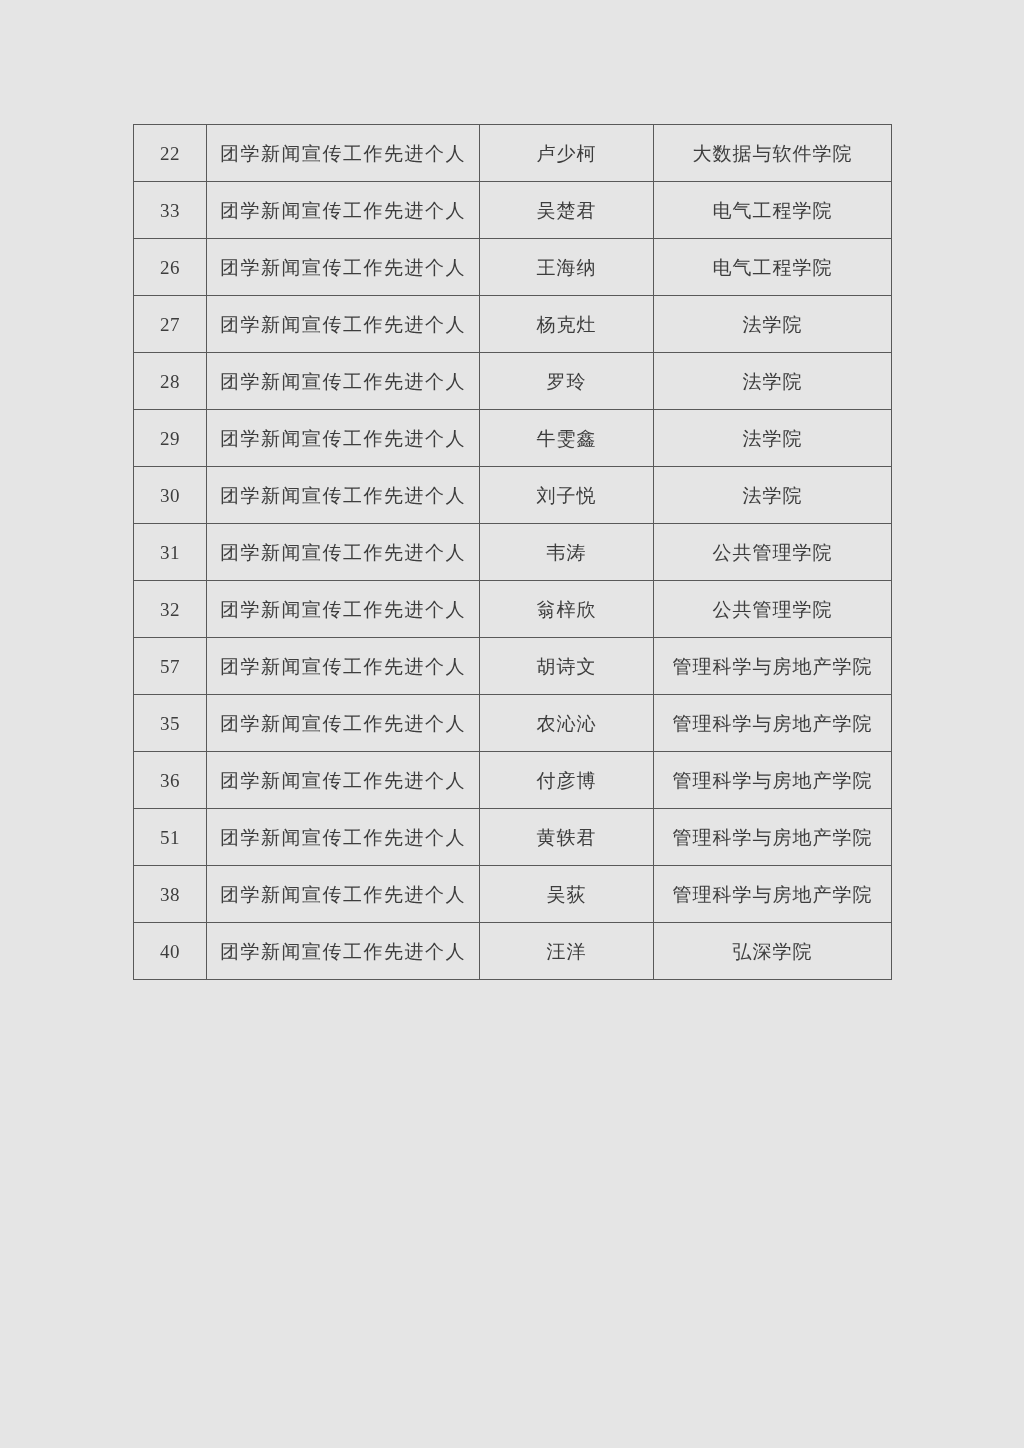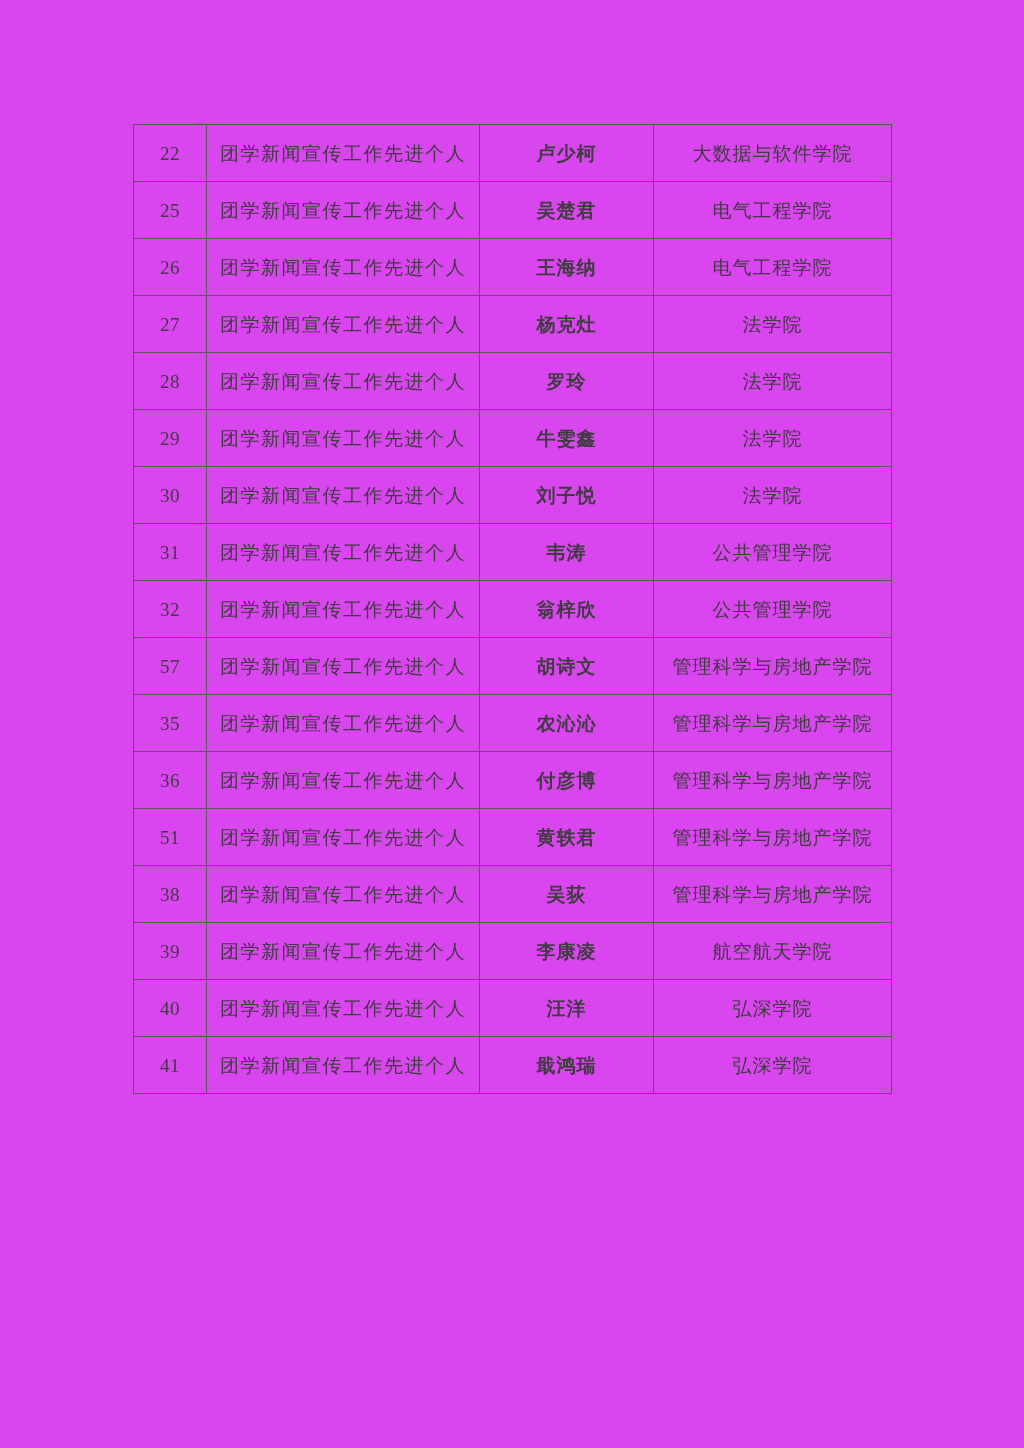--- a/index.html
+++ b/index.html
@@ -12,21 +12,21 @@
     background: #ffffff;
     position: relative;
     font-family: "Liberation Serif", "DejaVu Serif", serif;
   }
   .page {
     position: absolute;
     left: 0;
     top: 0;
     width: 1024px;
     height: 1448px;
-    background: #d946ef;
+    background: #e5e5e5;
   }
   table.awards-table {
     position: absolute;
     left: 133px;
     top: 124px;
     width: 758px;
     border-collapse: collapse;
     table-layout: fixed;
   }
   table.awards-table td {
@@ -44,21 +44,20 @@
   td.cell-number {
     font-size: 20px;
     letter-spacing: 0.5px;
   }
   td.cell-award {
     letter-spacing: 1.5px;
     margin-left: 32px;
   }
   td.cell-name {
     letter-spacing: 1px;
-    font-weight: bold;
   }
   td.cell-college {
     letter-spacing: 1px;
   }
 </style>
 </head>
 <body>
 
 <div class="page">
   <table class="awards-table">
@@ -69,21 +68,21 @@
       <col style="width:238px">
     </colgroup>
     <tbody>
         <tr>
     <td class="cell-number">22</td>
     <td class="cell-award">团学新闻宣传工作先进个人</td>
     <td class="cell-name">卢少柯</td>
     <td class="cell-college">大数据与软件学院</td>
   </tr>
         <tr>
-    <td class="cell-number">25</td>
+    <td class="cell-number">33</td>
     <td class="cell-award">团学新闻宣传工作先进个人</td>
     <td class="cell-name">吴楚君</td>
     <td class="cell-college">电气工程学院</td>
   </tr>
         <tr>
     <td class="cell-number">26</td>
     <td class="cell-award">团学新闻宣传工作先进个人</td>
     <td class="cell-name">王海纳</td>
     <td class="cell-college">电气工程学院</td>
   </tr>
@@ -147,32 +146,20 @@
     <td class="cell-name">黄轶君</td>
     <td class="cell-college">管理科学与房地产学院</td>
   </tr>
         <tr>
     <td class="cell-number">38</td>
     <td class="cell-award">团学新闻宣传工作先进个人</td>
     <td class="cell-name">吴荻</td>
     <td class="cell-college">管理科学与房地产学院</td>
   </tr>
         <tr>
-    <td class="cell-number">39</td>
-    <td class="cell-award">团学新闻宣传工作先进个人</td>
-    <td class="cell-name">李康凌</td>
-    <td class="cell-college">航空航天学院</td>
-  </tr>
-        <tr>
     <td class="cell-number">40</td>
     <td class="cell-award">团学新闻宣传工作先进个人</td>
     <td class="cell-name">汪洋</td>
-    <td class="cell-college">弘深学院</td>
-  </tr>
-        <tr>
-    <td class="cell-number">41</td>
-    <td class="cell-award">团学新闻宣传工作先进个人</td>
-    <td class="cell-name">戢鸿瑞</td>
     <td class="cell-college">弘深学院</td>
   </tr>
       </tbody>
   </table>
 </div>
 
 </body></html>

